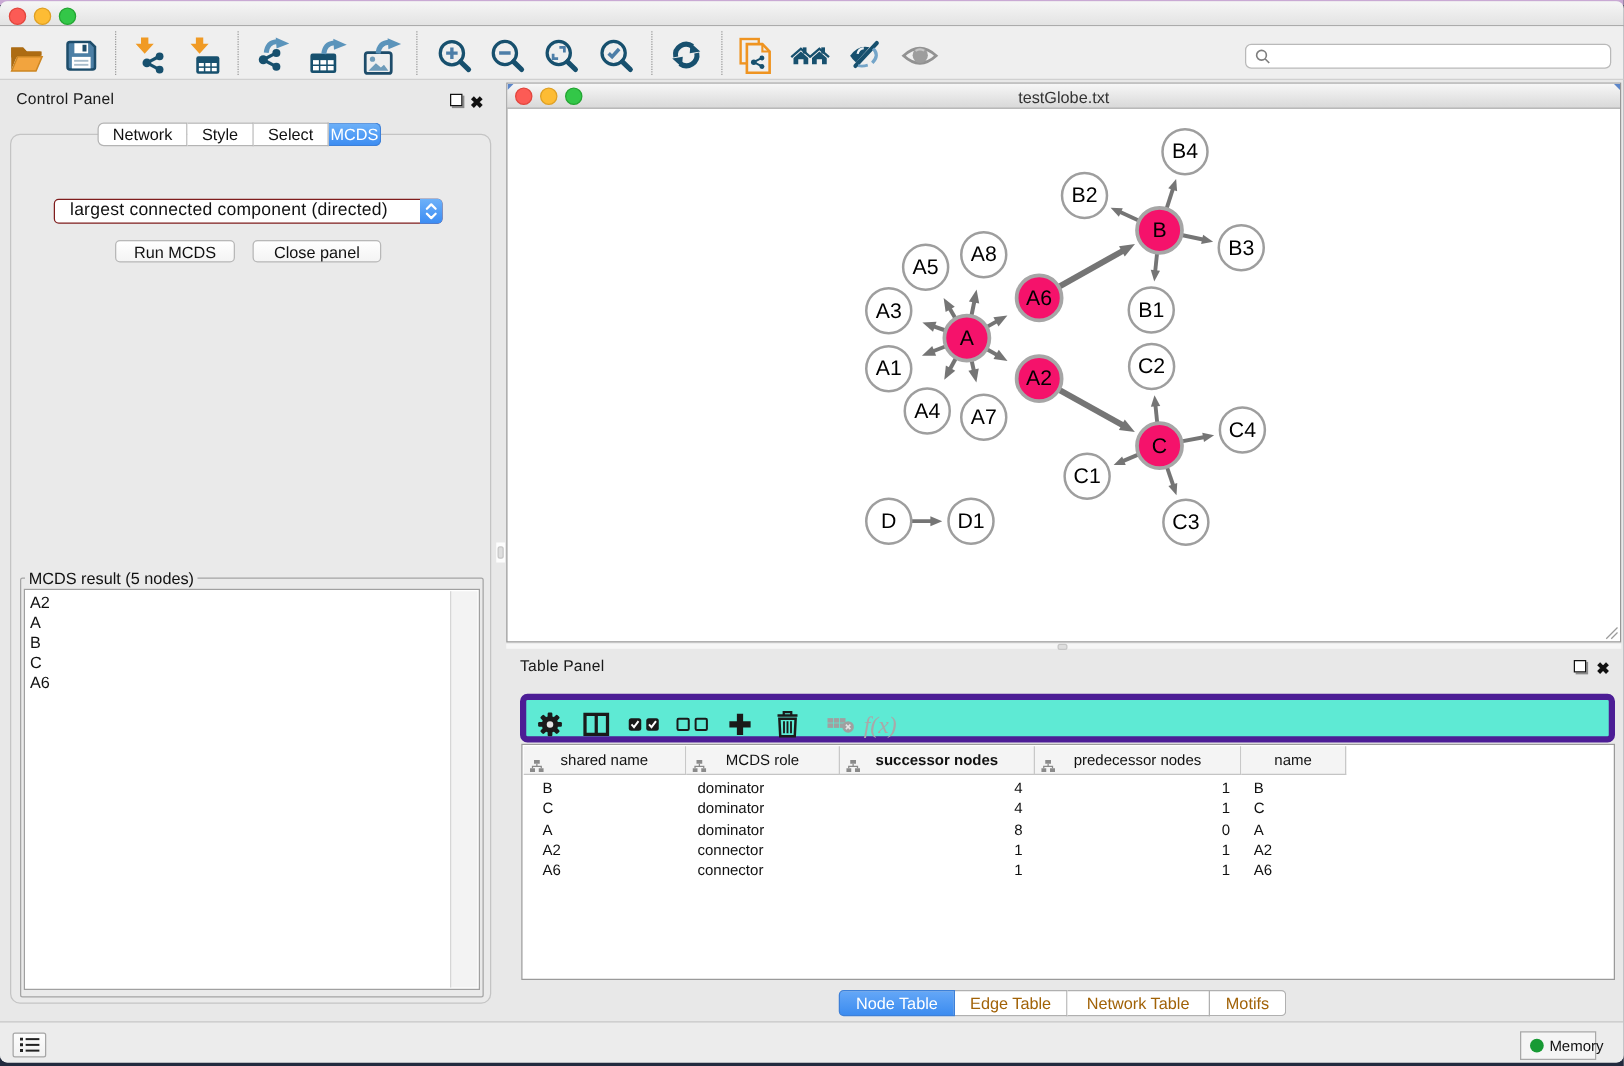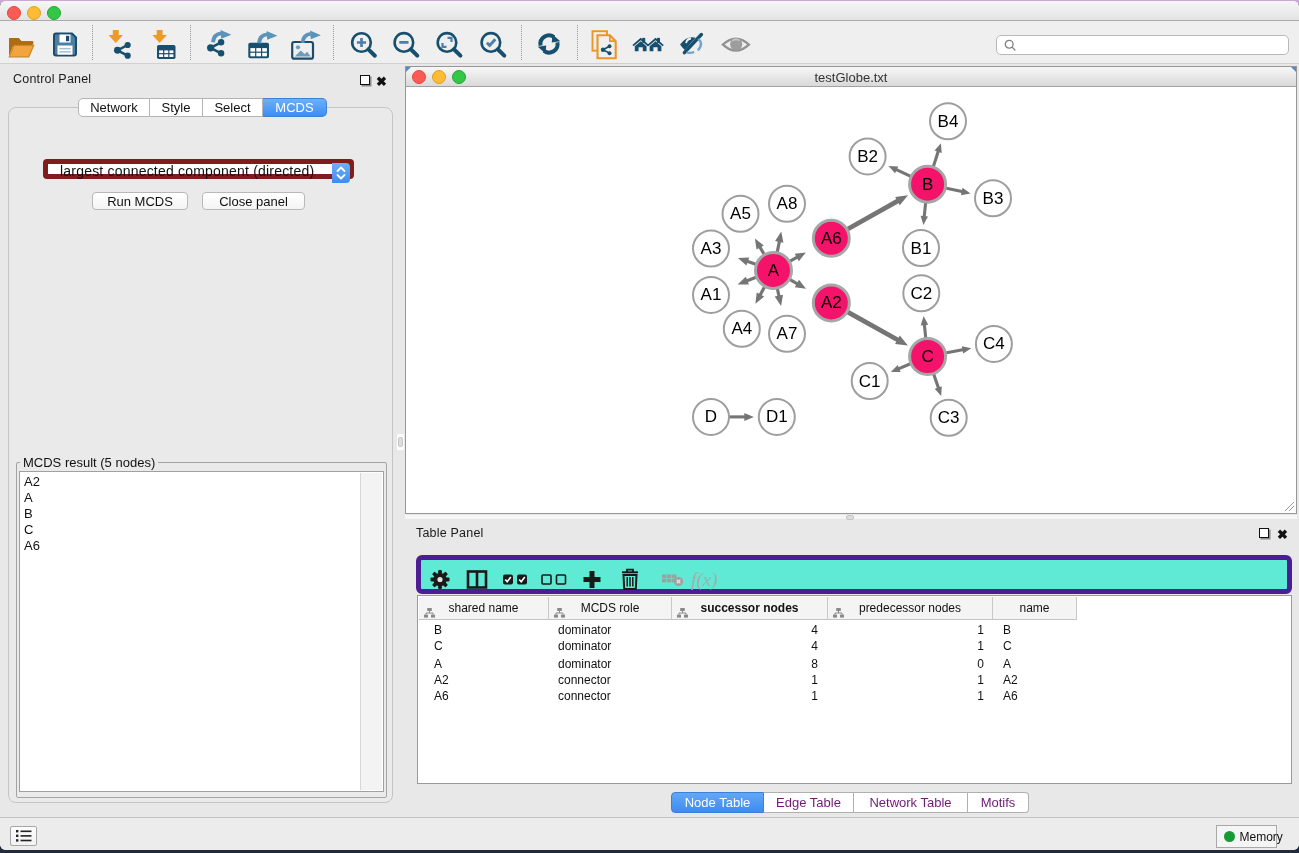--- a/index.html
+++ b/index.html
@@ -28,21 +28,21 @@
 
 #netframe{position:absolute;left:405px;top:1.5px;width:892px;height:448.5px;background:#fff;border:1px solid #979797;box-sizing:border-box;}
 #nettitle{position:absolute;left:0;top:0;width:100%;height:20px;background:linear-gradient(#f7f7f7,#d9d9d9);border-bottom:1px solid #a2a2a2;box-sizing:border-box;}
 #nettitle .title{position:absolute;left:0;right:0;top:3px;text-align:center;font-size:13px;color:#333;}
 
 #tptoolbar{position:absolute;left:416px;top:490.5px;width:876px;height:39px;background:#5eead4;border:5px solid #4c1d95;border-radius:6px;box-sizing:border-box;}
 #ttable{position:absolute;left:417px;top:531px;width:875px;height:189px;background:#fff;border:1px solid #9a9a9a;box-sizing:border-box;}
 .th{position:absolute;top:1px;height:23px;background:#f4f4f4;border-right:1px solid #c8c8c8;border-bottom:1px solid #c4c4c4;box-sizing:border-box;font-size:12px;color:#111;text-align:center;line-height:22px;}
 .trow{position:absolute;font-size:12px;color:#111;height:16px;line-height:16px;}
 .btabs{position:absolute;height:21px;display:flex;font-size:13px;}
-.btab{background:#fff;border:1px solid #b0b0b0;border-left:none;color:#701a75;display:flex;align-items:center;justify-content:center;height:21px;box-sizing:border-box;}
+.btab{background:#fff;border:1px solid #b0b0b0;border-left:none;color:#a16207;display:flex;align-items:center;justify-content:center;height:21px;box-sizing:border-box;}
 .btab.first{border-left:1px solid #b0b0b0;border-radius:4px 0 0 4px;}
 .btab.last{border-radius:0 4px 4px 0;}
 .btab.sel{background:linear-gradient(#64a7f7,#3c8cf0);border-color:#3d80d8;color:#fff;}
 </style>
 </head>
 <body>
 <div id="wall-top"></div>
 <div id="win">
   <div id="titlebar">
     <div class="tl" style="left:6.5px;background:#fc5b55;border:0.5px solid #e2463d;"></div>
@@ -217,23 +217,23 @@
   <div id="content">
 
     <div class="ptitle" style="left:13px;top:8px;">Control Panel</div>
     <div class="flsq" style="left:360px;top:11px;"></div>
     <div class="flx" style="left:376px;top:12px;">✖</div>
     <div id="cpanel"></div>
     <div class="tabs" style="left:78px;">
       <div class="tab first" style="width:72px;">Network</div>
       <div class="tab" style="width:53px;">Style</div>
       <div class="tab" style="width:60px;">Select</div>
-      <div class="tab sel last" style="width:64px;">MCDS</div>
-    </div>
-    <div style="position:absolute;left:43px;top:95px;width:311px;height:20px;background:#fff;border:5px solid #7f1d1d;border-radius:4px;box-sizing:border-box;">
+      <div class="tab sel last" style="width:42px;">MCDS</div>
+    </div>
+    <div style="position:absolute;left:43px;top:95px;width:311px;height:20px;background:#fff;border:1px solid #7f1d1d;border-radius:4px;box-sizing:border-box;">
       <span style="position:absolute;left:12px;top:-1px;font-size:14px;letter-spacing:0.2px;color:#111;">largest connected component (directed)</span>
       <div style="position:absolute;right:-1px;top:-1px;width:18px;height:20px;background:linear-gradient(#6db1f9,#3b8cf3);border-radius:0 4px 4px 0;">
         <svg width="18" height="20" viewBox="0 0 18 20">
             <path d="M5.5 8 L9 4.5 L12.5 8" fill="none" stroke="#fff" stroke-width="1.8" stroke-linecap="round" stroke-linejoin="round"></path>
             <path d="M5.5 12 L9 15.5 L12.5 12" fill="none" stroke="#fff" stroke-width="1.8" stroke-linecap="round" stroke-linejoin="round"></path>
           </svg>
       </div>
     </div>
     <div class="btn" style="left:92px;top:128px;width:96px;height:18px;">Run MCDS</div>
     <div class="btn" style="left:202px;top:128px;width:103px;height:18px;">Close panel</div>

